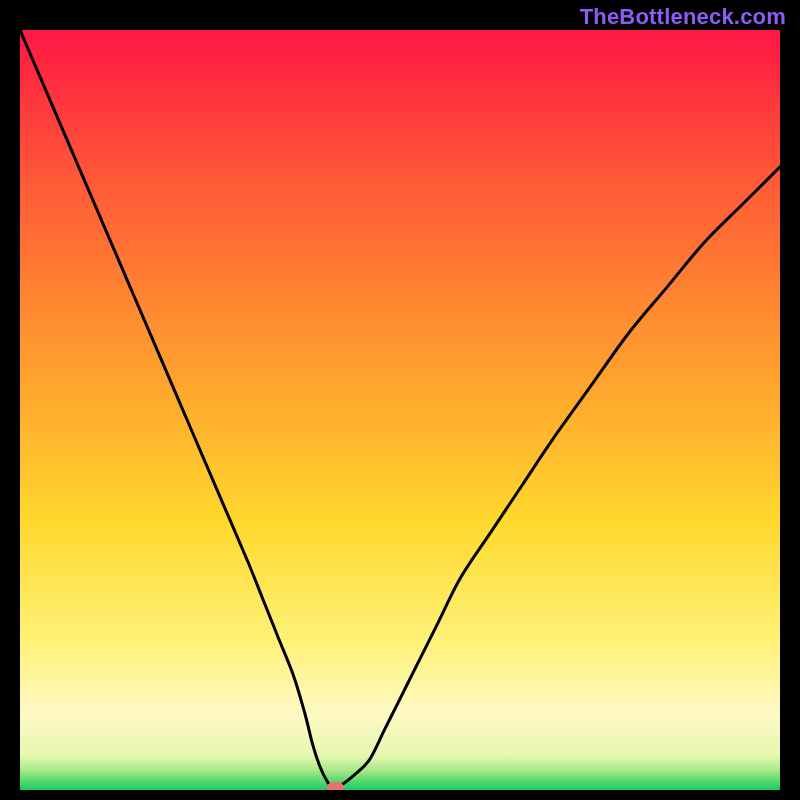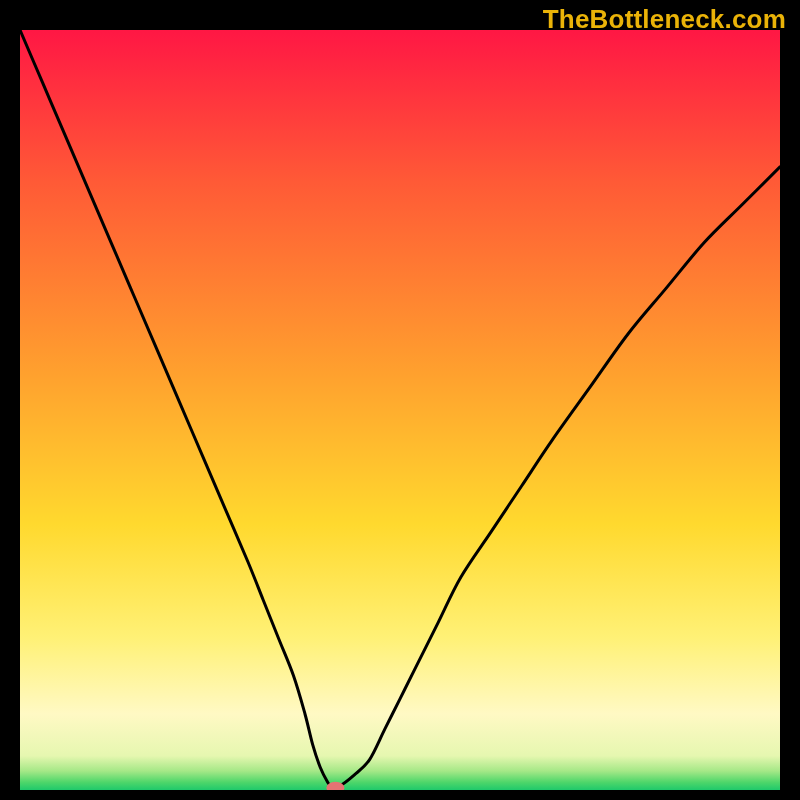--- a/index.html
+++ b/index.html
@@ -14,22 +14,22 @@
   .outer {
     position: relative;
     width: 800px;
     height: 800px;
     background: #000000;
   }
   .watermark {
     position: absolute;
     top: 4px;
     right: 14px;
-    color: #eab308;
-    font-size: 26px;
+    color: #8b5cf6;
+    font-size: 22px;
     font-weight: 600;
     letter-spacing: 0.2px;
     user-select: none;
   }
   .plot-frame {
     position: absolute;
     left: 20px;
     top: 30px;
     width: 760px;
     height: 760px;

